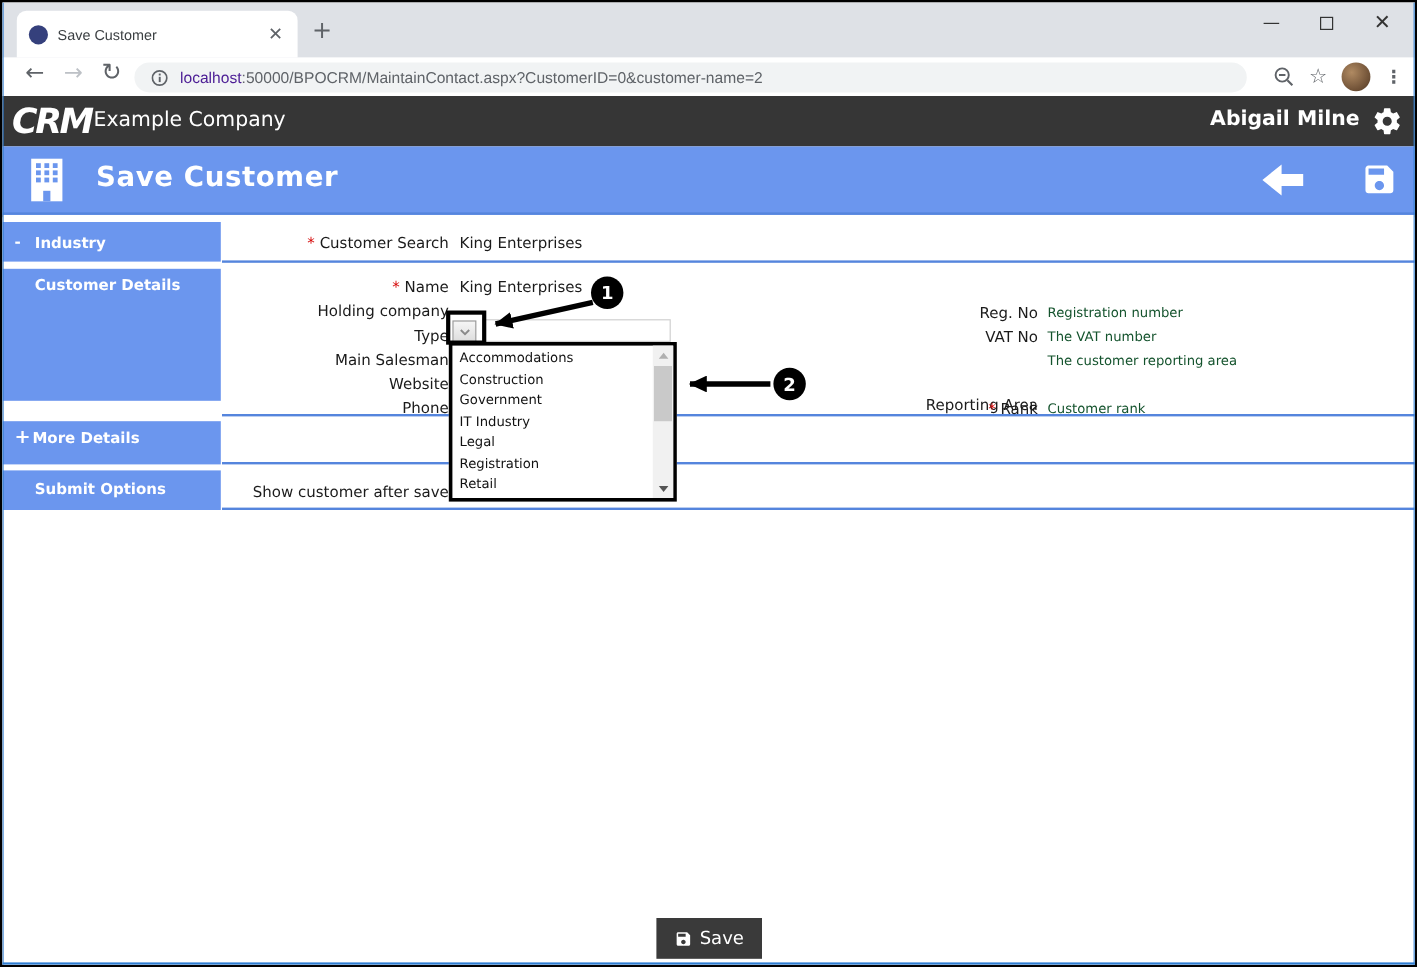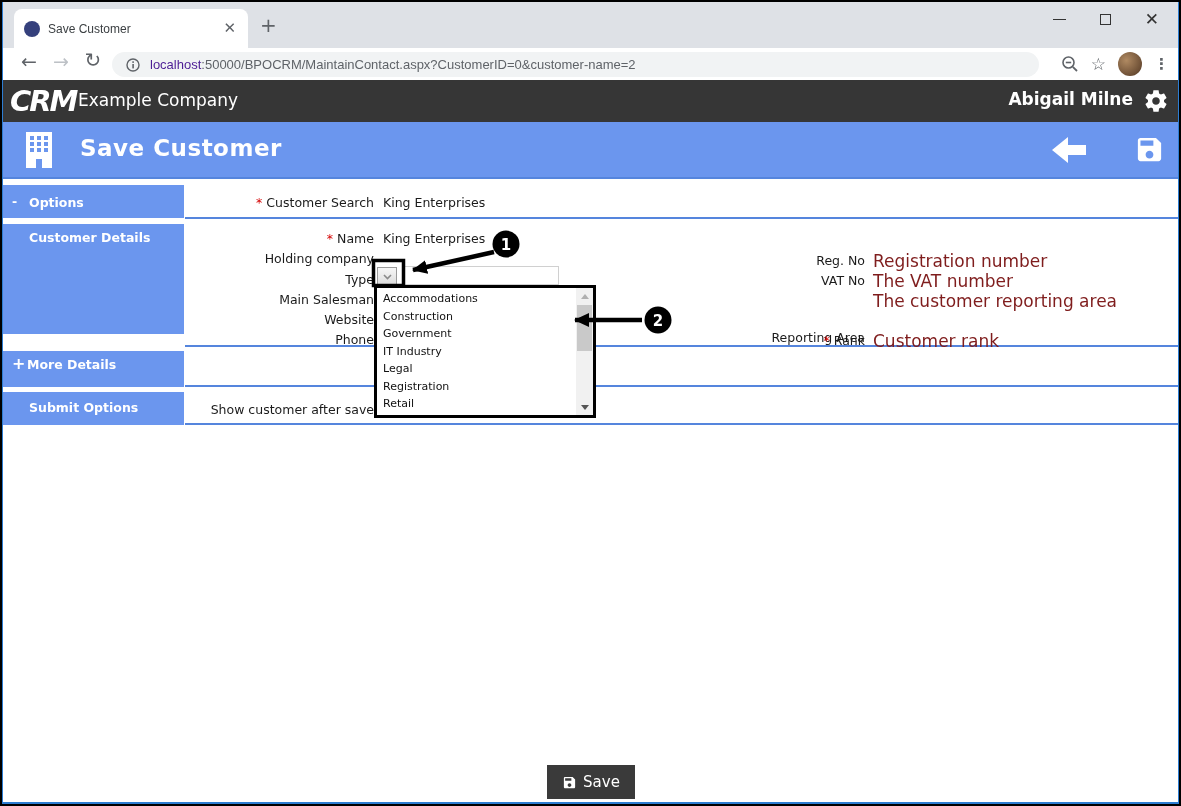--- a/index.html
+++ b/index.html
@@ -51,27 +51,27 @@
   
   .content { position:absolute; top:179px; left:0; right:0; bottom:0; background:#fff; }
   .side { position:absolute; left:0; width:182px; background:#6b96ee; color:#fff; font-size:12.5px; font-weight:bold; }
   .side .mark { position:absolute; left:10px; top:0; }
   .side .lbl { position:absolute; left:27px; top:0; }
   .divline { position:absolute; left:183px; right:0; height:2px; background:#5585dd; }
 
   .flabel { position:absolute; left:183px; width:189px; text-align:right; font-size:12.5px; color:#1b1b1b; height:16px; line-height:16px; white-space:nowrap; }
   .fvalue { position:absolute; left:381px; font-size:12.5px; color:#1b1b1b; height:16px; line-height:16px; white-space:nowrap; }
   .rlabel { position:absolute; left:663px; width:200px; text-align:right; font-size:12.5px; color:#1b1b1b; height:16px; line-height:16px; white-space:nowrap; }
-  .rholder { position:absolute; left:871px; font-size:17px; color:#7f1d1d; height:16px; line-height:16px; white-space:nowrap; }
+  .rholder { position:absolute; left:871px; font-size:11px; color:#14532d; height:16px; line-height:16px; white-space:nowrap; }
   .req { color:#d40000; margin-right:4px; }
 
   .type-btn { position:absolute; left:375px; top:86px; width:20px; height:19px; background:linear-gradient(#f6f6f6,#dcdcdc); border:1px solid #9a9a9a; display:flex; align-items:center; justify-content:center; }
   .type-input { position:absolute; left:400px; top:85px; width:157px; height:19px; background:#fff; border:1px solid #d0d0d0; }
 
-  .dropdown { position:absolute; left:372px; top:104px; width:222px; height:133px; background:#fff; border:3px solid #000; z-index:20; display:flex; }
+  .dropdown { position:absolute; left:372px; top:104px; width:190px; height:133px; background:#fff; border:3px solid #000; z-index:20; display:flex; }
   .dd-list { flex:1; padding-top:2px; }
   .dd-item { font-size:11px; color:#111; line-height:17.5px; padding-left:6px; white-space:nowrap; }
   .dd-scroll { width:17px; background:#f1f1f1; position:relative; }
   .dd-up, .dd-down { position:absolute; left:0; width:17px; height:16px; display:flex; align-items:center; justify-content:center; }
   .dd-up { top:0; } .dd-down { bottom:0; }
   .tri-up { width:0; height:0; border-left:4px solid transparent; border-right:4px solid transparent; border-bottom:5px solid #b0b0b0; }
   .tri-down { width:0; height:0; border-left:4px solid transparent; border-right:4px solid transparent; border-top:5px solid #555; }
   .dd-thumb { position:absolute; left:1px; top:17px; width:15px; height:46px; background:#c9c9c9; }
 
   .submit-text { position:absolute; left:183px; width:189px; text-align:right; top:221px; font-size:12.5px; color:#1b1b1b; white-space:nowrap; }
@@ -163,21 +163,21 @@
       <svg width="31" height="31" viewBox="0 0 24 24">
           <path fill="#fff" d="M17 3H5c-1.11 0-2 .9-2 2v14c0 1.1.89 2 2 2h14c1.1 0 2-.9 2-2V7l-4-4zm-5 16c-1.66 0-3-1.34-3-3s1.34-3 3-3 3 1.34 3 3-1.34 3-3 3zm3-10H5V5h10v4z"></path>
         </svg>
     </div>
   </div>
 
   <div class="content">
 
     <div class="side" style="top:4px; height:33px;">
       <span class="mark" style="top:9px;">-</span>
-      <span class="lbl" style="top:10px;">Options</span>
+      <span class="lbl" style="top:10px;">Industry</span>
     </div>
     <div class="side" style="top:43px; height:110px;">
       <span class="lbl" style="top:6px;">Customer Details</span>
     </div>
     <div class="side" style="top:170px; height:36px;">
       <span class="mark" style="top:3px; font-size:16px;">+</span>
       <span class="lbl" style="top:6px; left:25px;">More Details</span>
     </div>
     <div class="side" style="top:211px; height:33px;">
       <span class="lbl" style="top:8px;">Submit Options</span>

